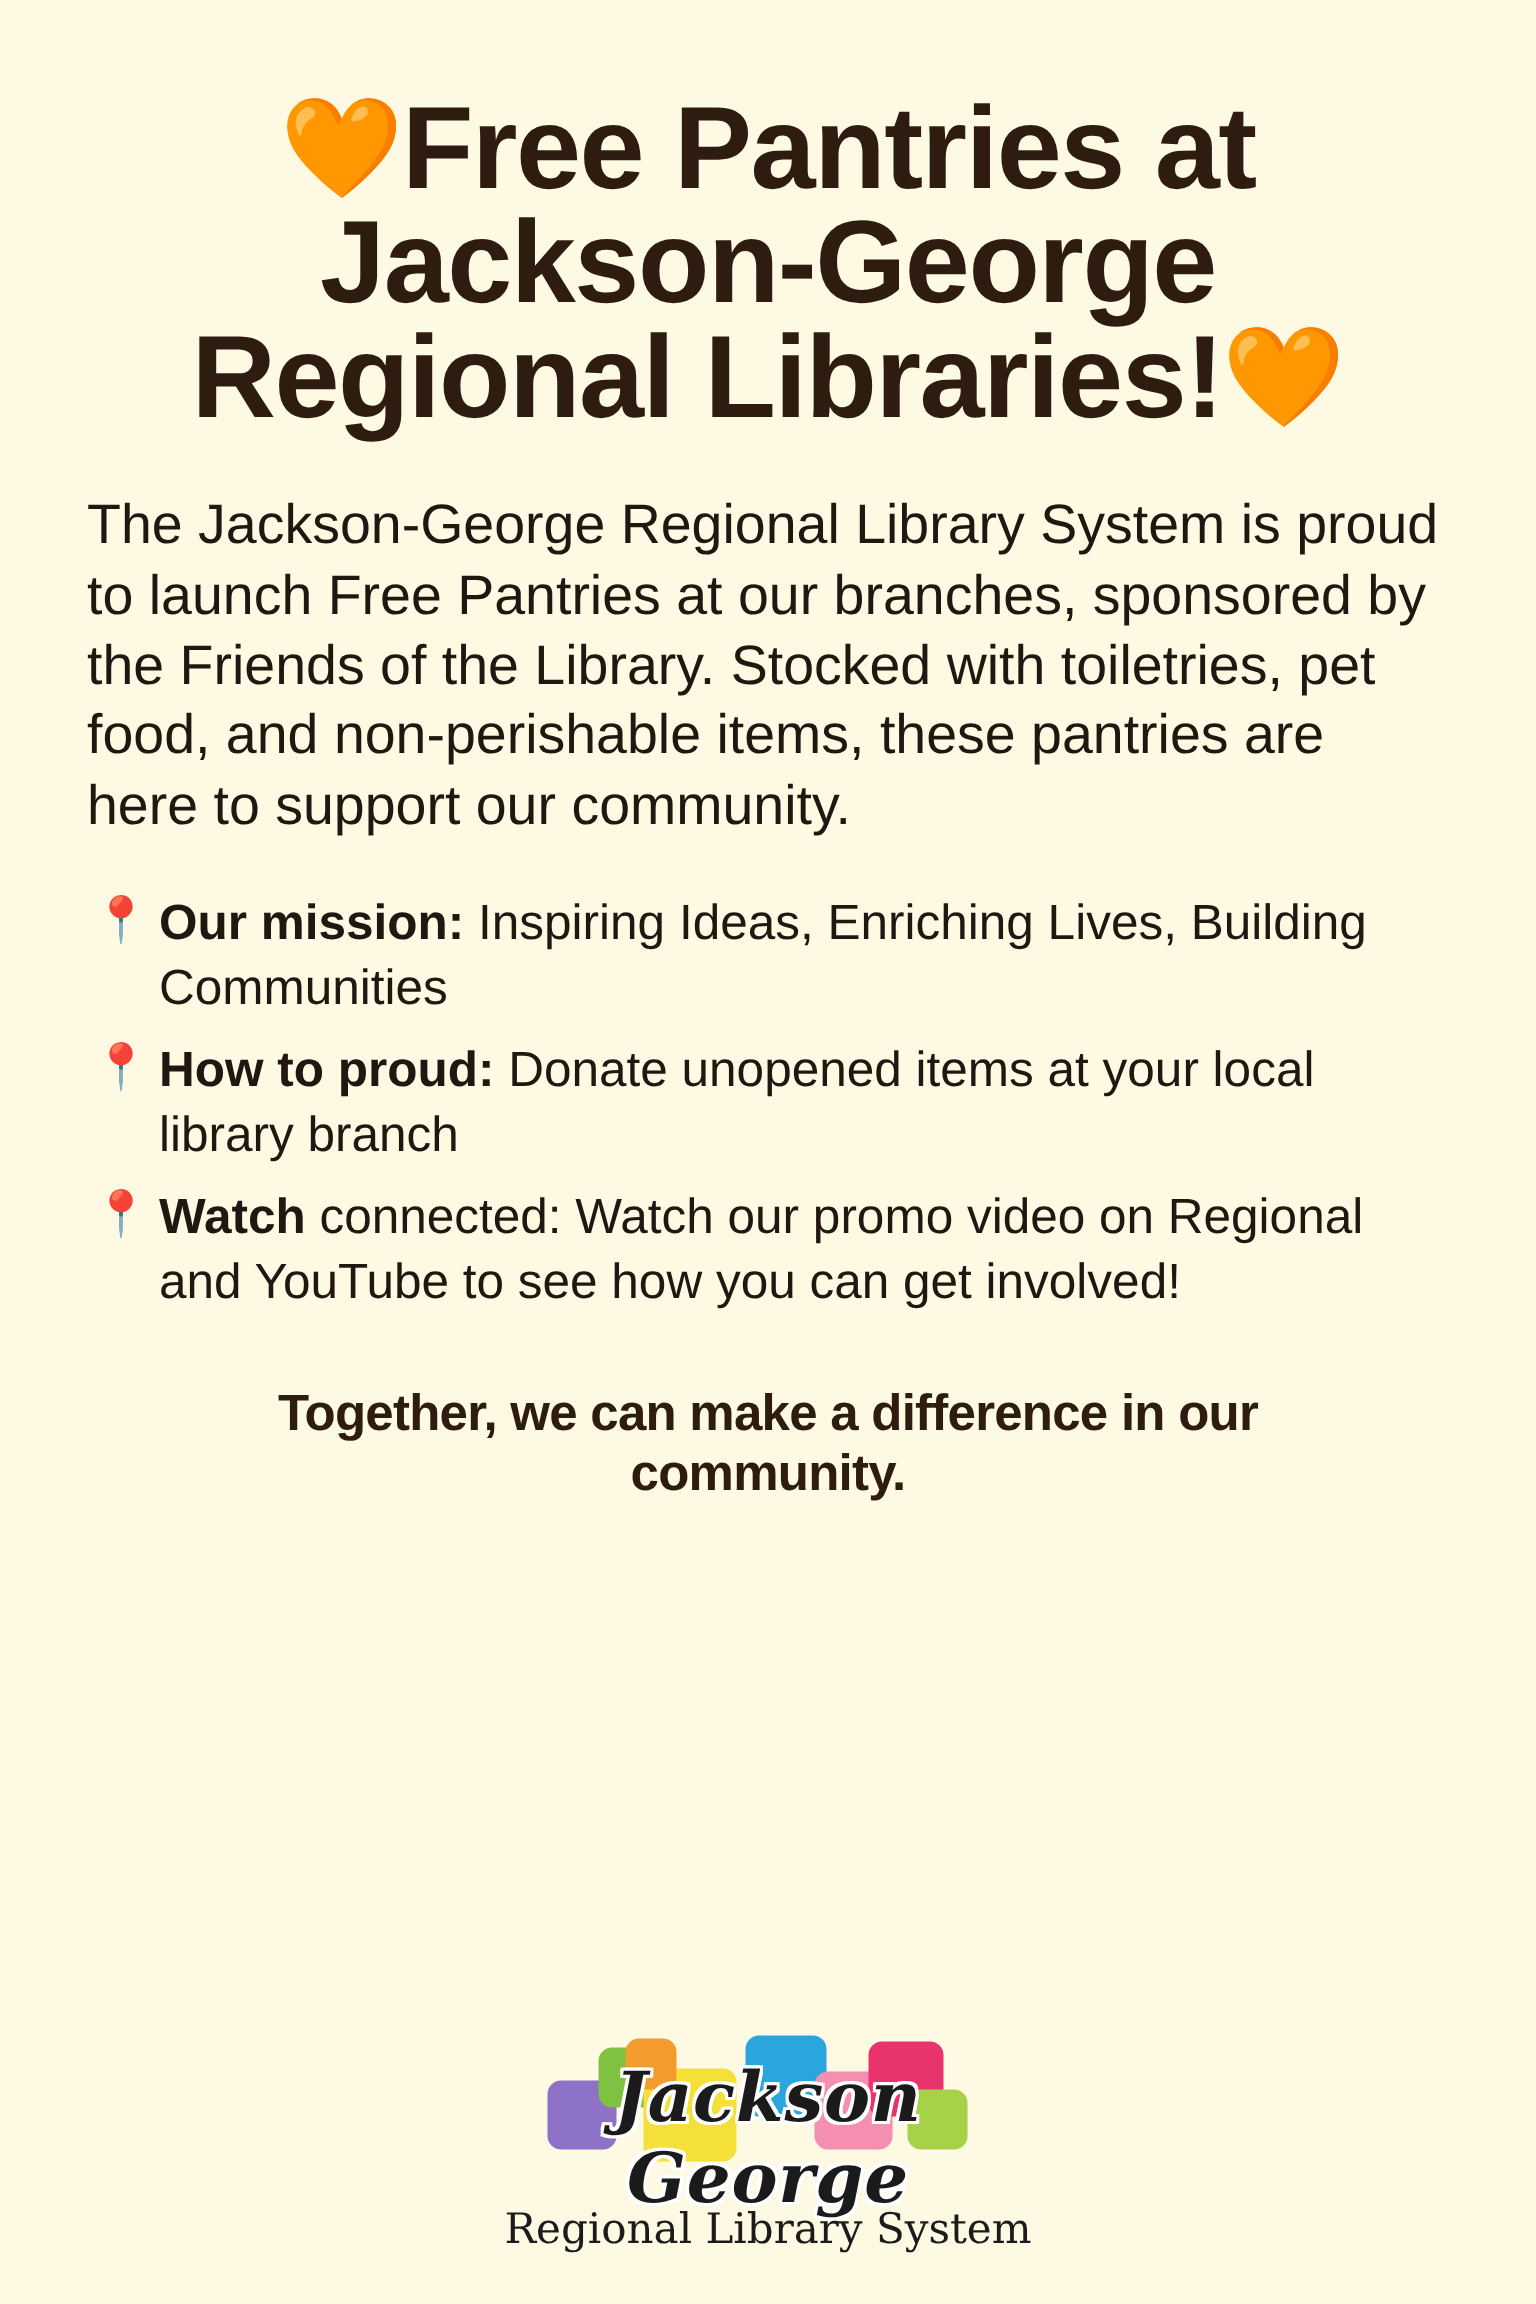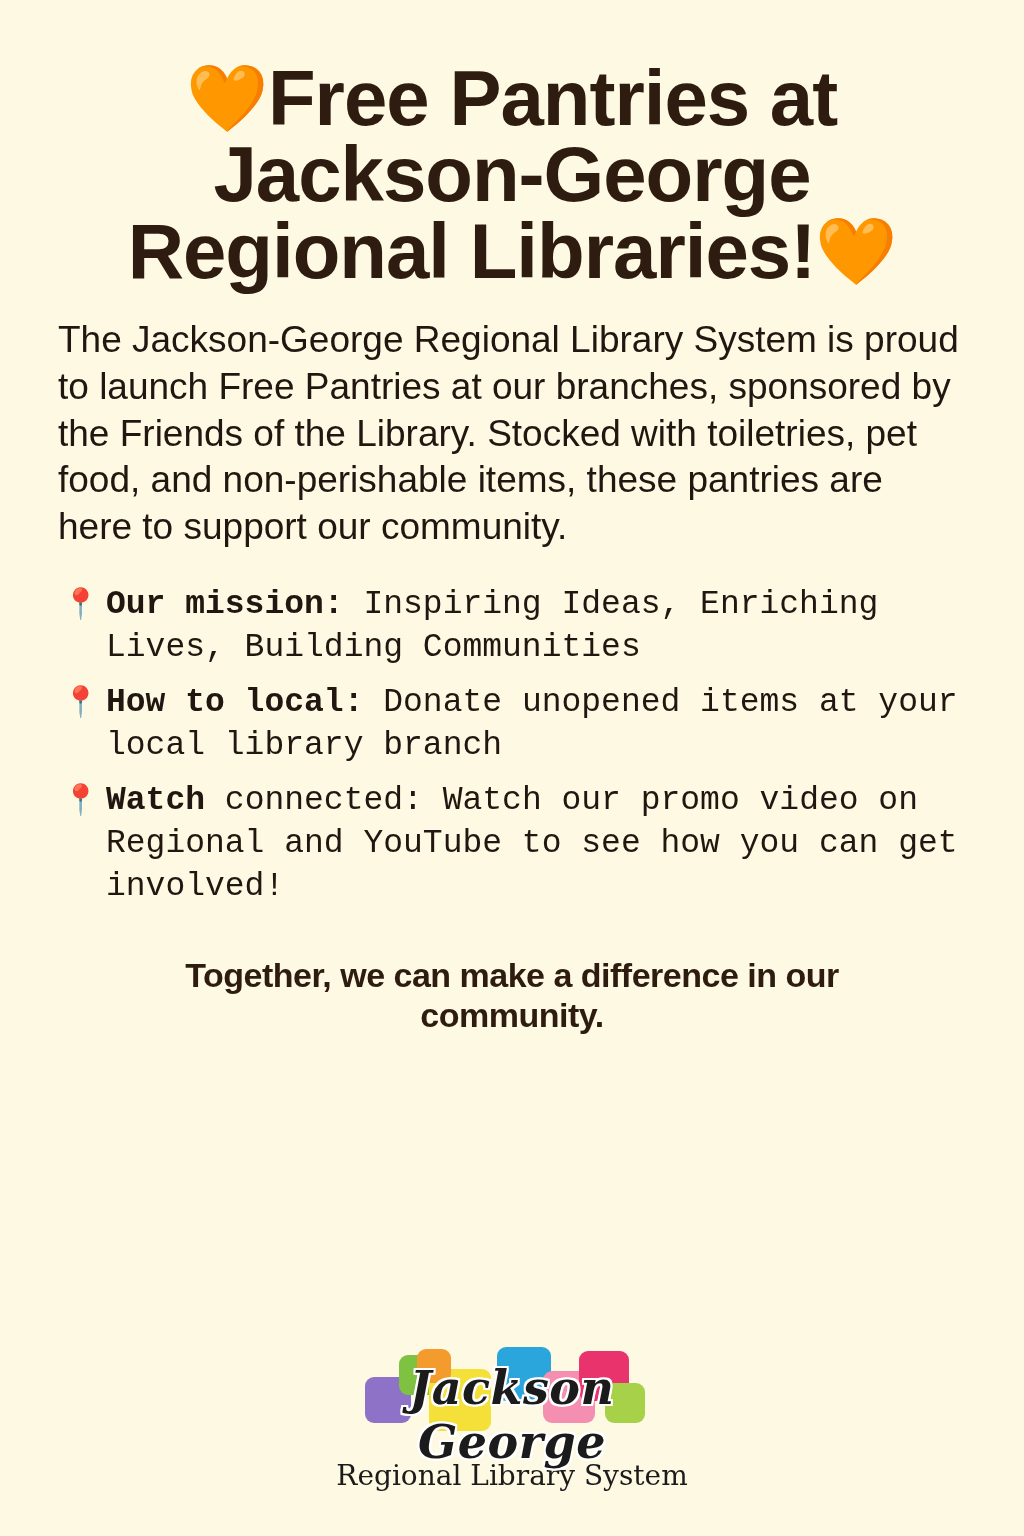--- a/index.html
+++ b/index.html
@@ -32,21 +32,21 @@
     margin: 0 0 18px 0;
     padding: 0 4px;
   }
   .headline .heart {
     font-size: 66px;
     vertical-align: 0.06em;
   }
   .intro {
     font-size: 37px;
     line-height: 1.26;
-    margin: 28px 18px 0 18px;
+    margin: 38px 18px 0 18px;
     color: #221611;
   }
   .bullets {
     margin: 34px 22px 0 22px;
   }
   .bullet {
     display: flex;
     align-items: flex-start;
     font-size: 33px;
     line-height: 1.3;
@@ -54,40 +54,39 @@
     color: #221611;
   }
   .bullet .pin {
     flex: 0 0 auto;
     width: 44px;
     font-size: 30px;
     line-height: 1.35;
   }
   .bullet .btext {
     flex: 1 1 auto;
-    font-family: Liberation Mono, monospace;
   }
   .bullet .btext b {
     font-weight: bold;
   }
   .closing {
     text-align: center;
     font-size: 34px;
     font-weight: bold;
     line-height: 1.18;
     letter-spacing: -0.5px;
     margin: 46px 50px 0 50px;
     color: #2e1c10;
   }
   
   .logo-wrap {
     position: absolute;
     left: 0;
     right: 0;
-    bottom: 44px;
+    bottom: 34px;
     text-align: center;
   }
   .logo-mark {
     position: relative;
     width: 330px;
     height: 118px;
     margin: 0 auto;
   }
   .logo-mark .sq {
     position: absolute;
@@ -128,21 +127,21 @@
 
   <div class="bullets">
 
     <div class="bullet">
       <span class="pin">📍</span>
       <span class="btext"><b>Our mission:</b><span> Inspiring Ideas, Enriching Lives, Building Communities</span></span>
     </div>
 
     <div class="bullet">
       <span class="pin">📍</span>
-      <span class="btext"><b>How to local:</b><span> Donate unopened items at your local library branch</span></span>
+      <span class="btext"><b>How to proud:</b><span> Donate unopened items at your local library branch</span></span>
     </div>
 
     <div class="bullet">
       <span class="pin">📍</span>
       <span class="btext"><b>Watch</b><span> connected: Watch our promo video on Regional and YouTube to see how you can get involved!</span></span>
     </div>
 
   </div>
 
   <p class="closing">Together, we can make a difference in our community.</p>

